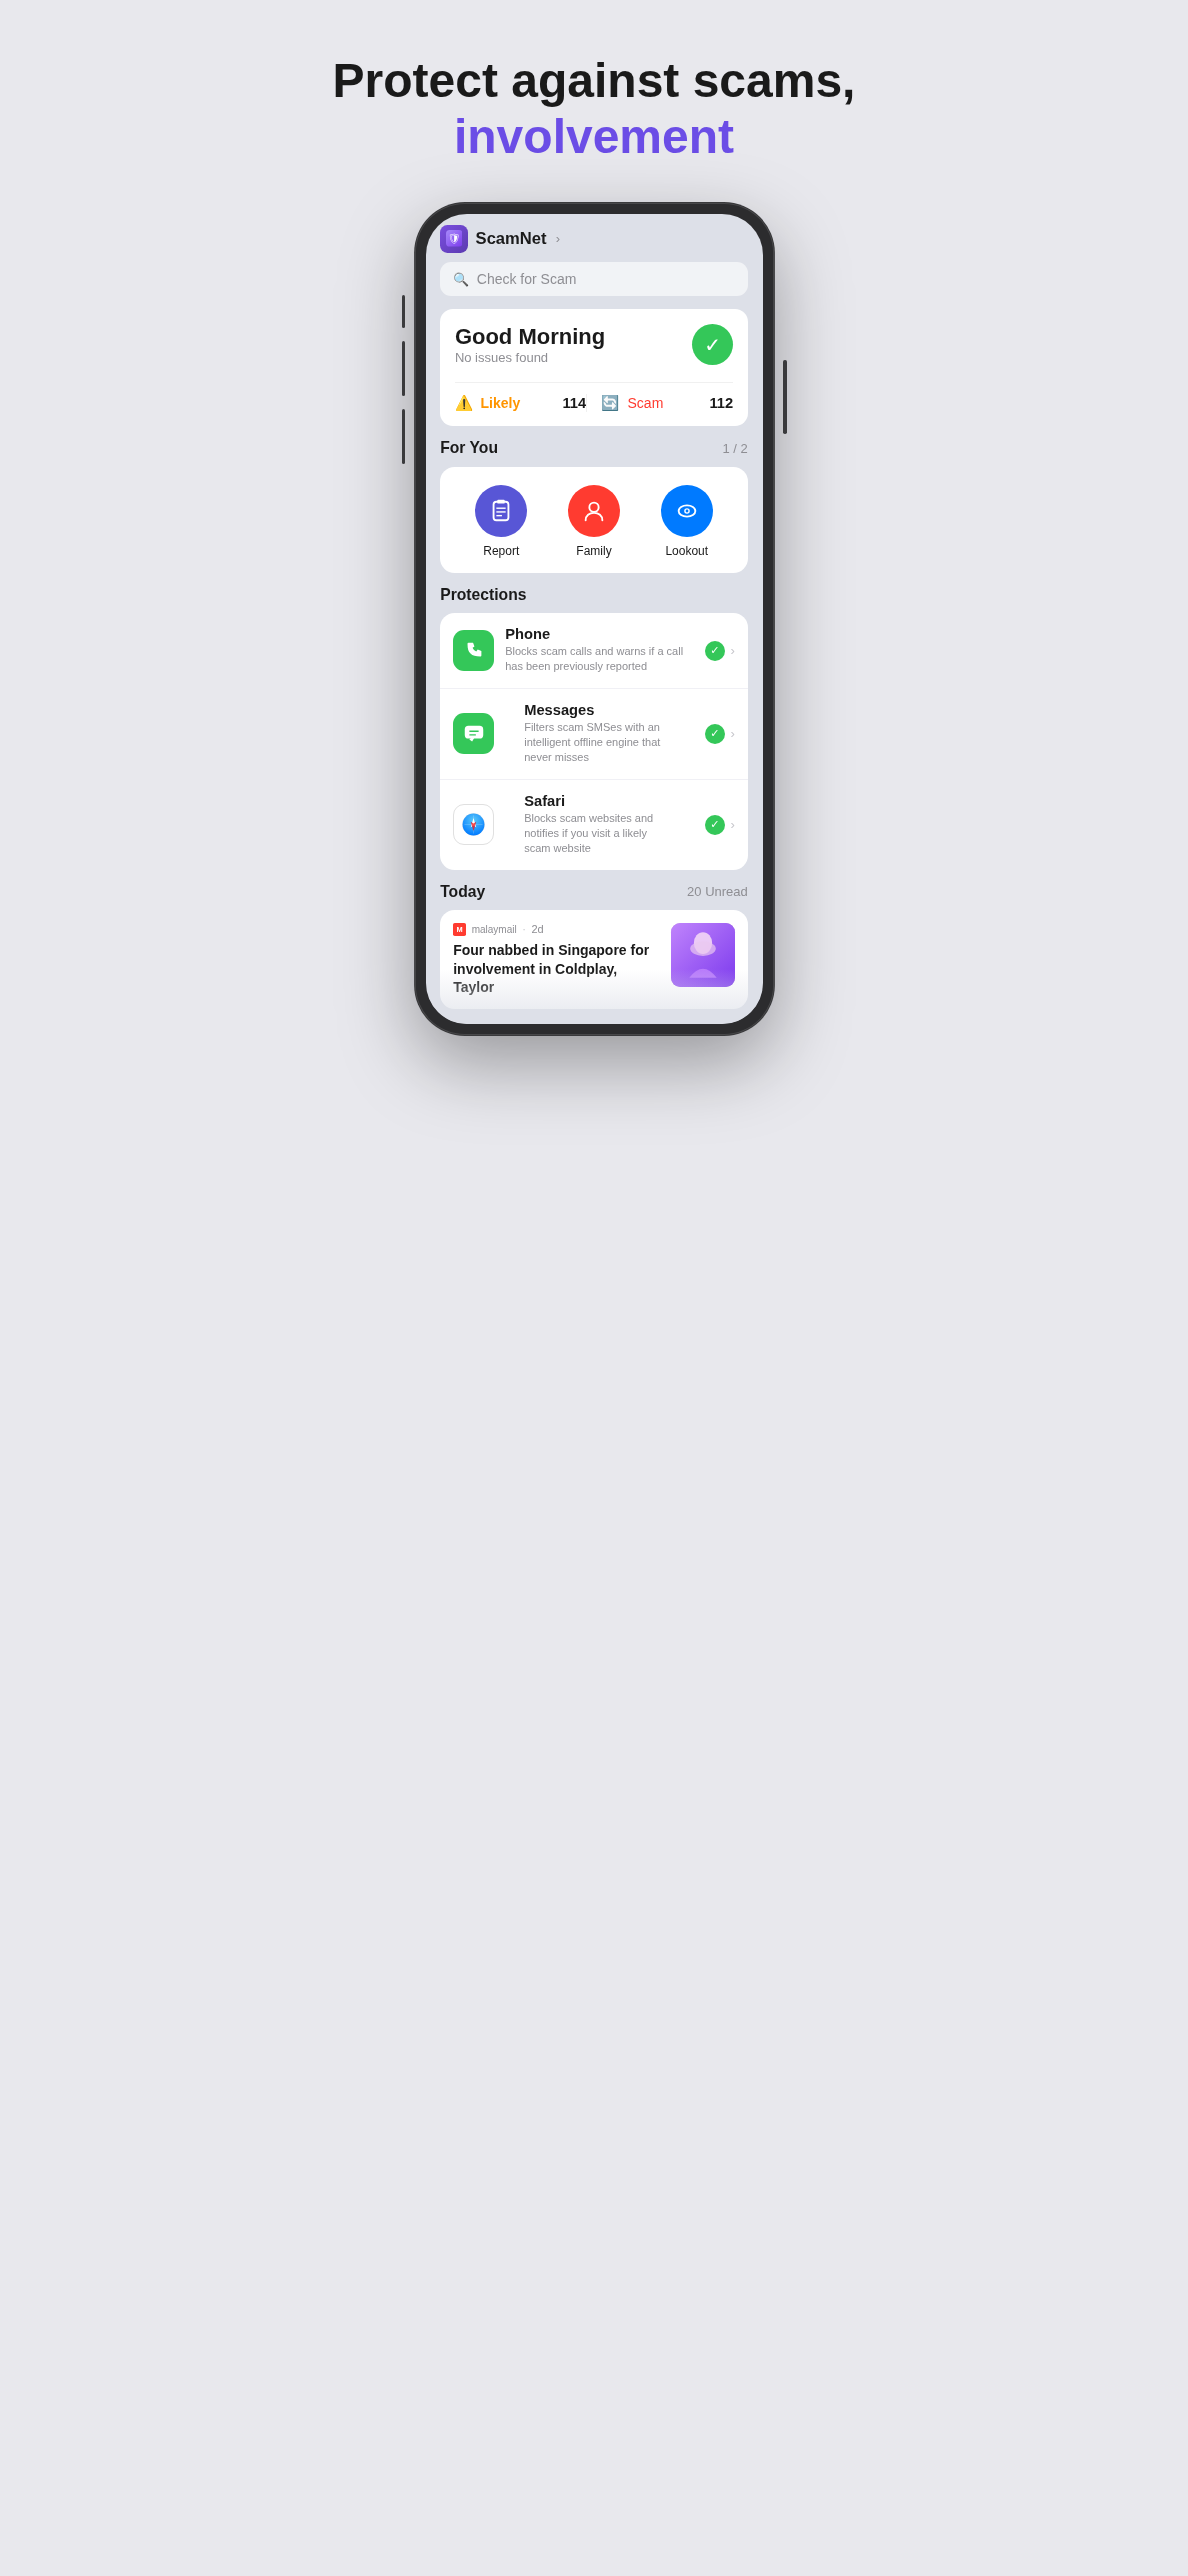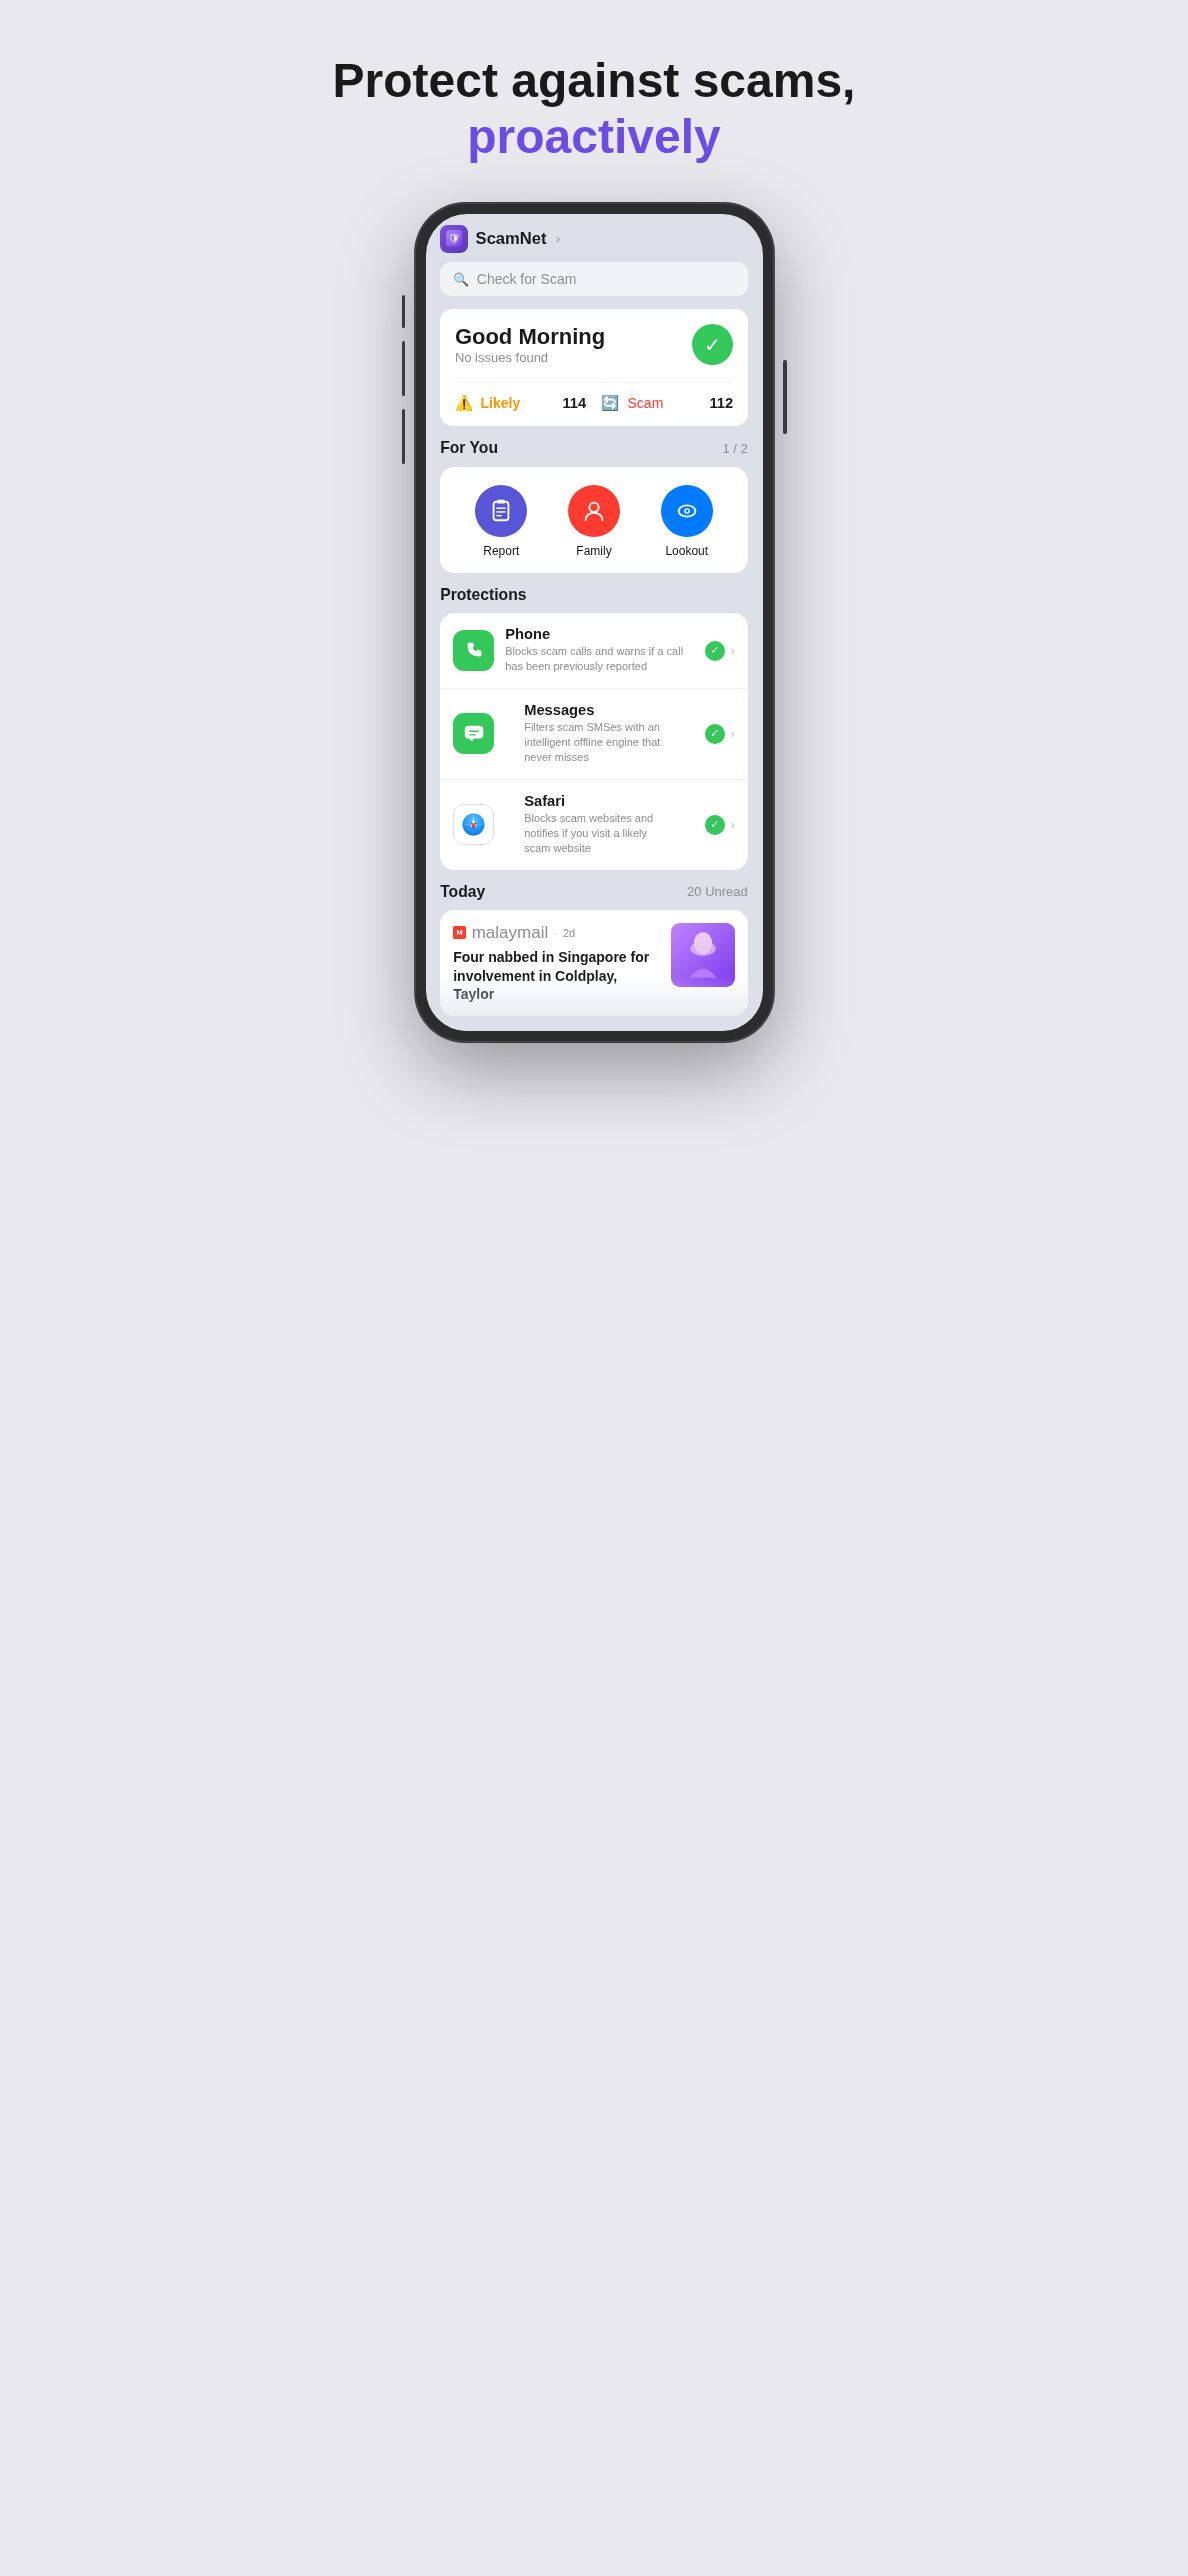--- a/index.html
+++ b/index.html
@@ -454,21 +454,21 @@
       width: 13px;
       height: 13px;
       background: #ff3b30;
       border-radius: 1.8px;
       display: flex;
       align-items: center;
       justify-content: center;
     }
 
     .news-source-name {
-      font-size: 17px;
+      font-size: 10px;
       color: #8e8e93;
     }
 
     .news-time {
       font-size: 11px;
       color: #8e8e93;
     }
 
     .news-title {
       font-size: 14px;
@@ -542,21 +542,21 @@
       pointer-events: none;
     }
   </style>
 </head>
 <body>
 
 <div class="page-container">
 
   <div class="headline">
     <div class="headline-main">Protect against scams,</div>
-    <div class="headline-accent">proactively</div>
+    <div class="headline-accent">involvement</div>
   </div>
 
   <div class="phone-frame">
 
     <div class="phone-side-btn-left"></div>
     <div class="phone-side-btn-left2"></div>
     <div class="phone-side-btn-left3"></div>
     <div class="phone-side-btn-right"></div>
 
     <div class="phone-screen">

